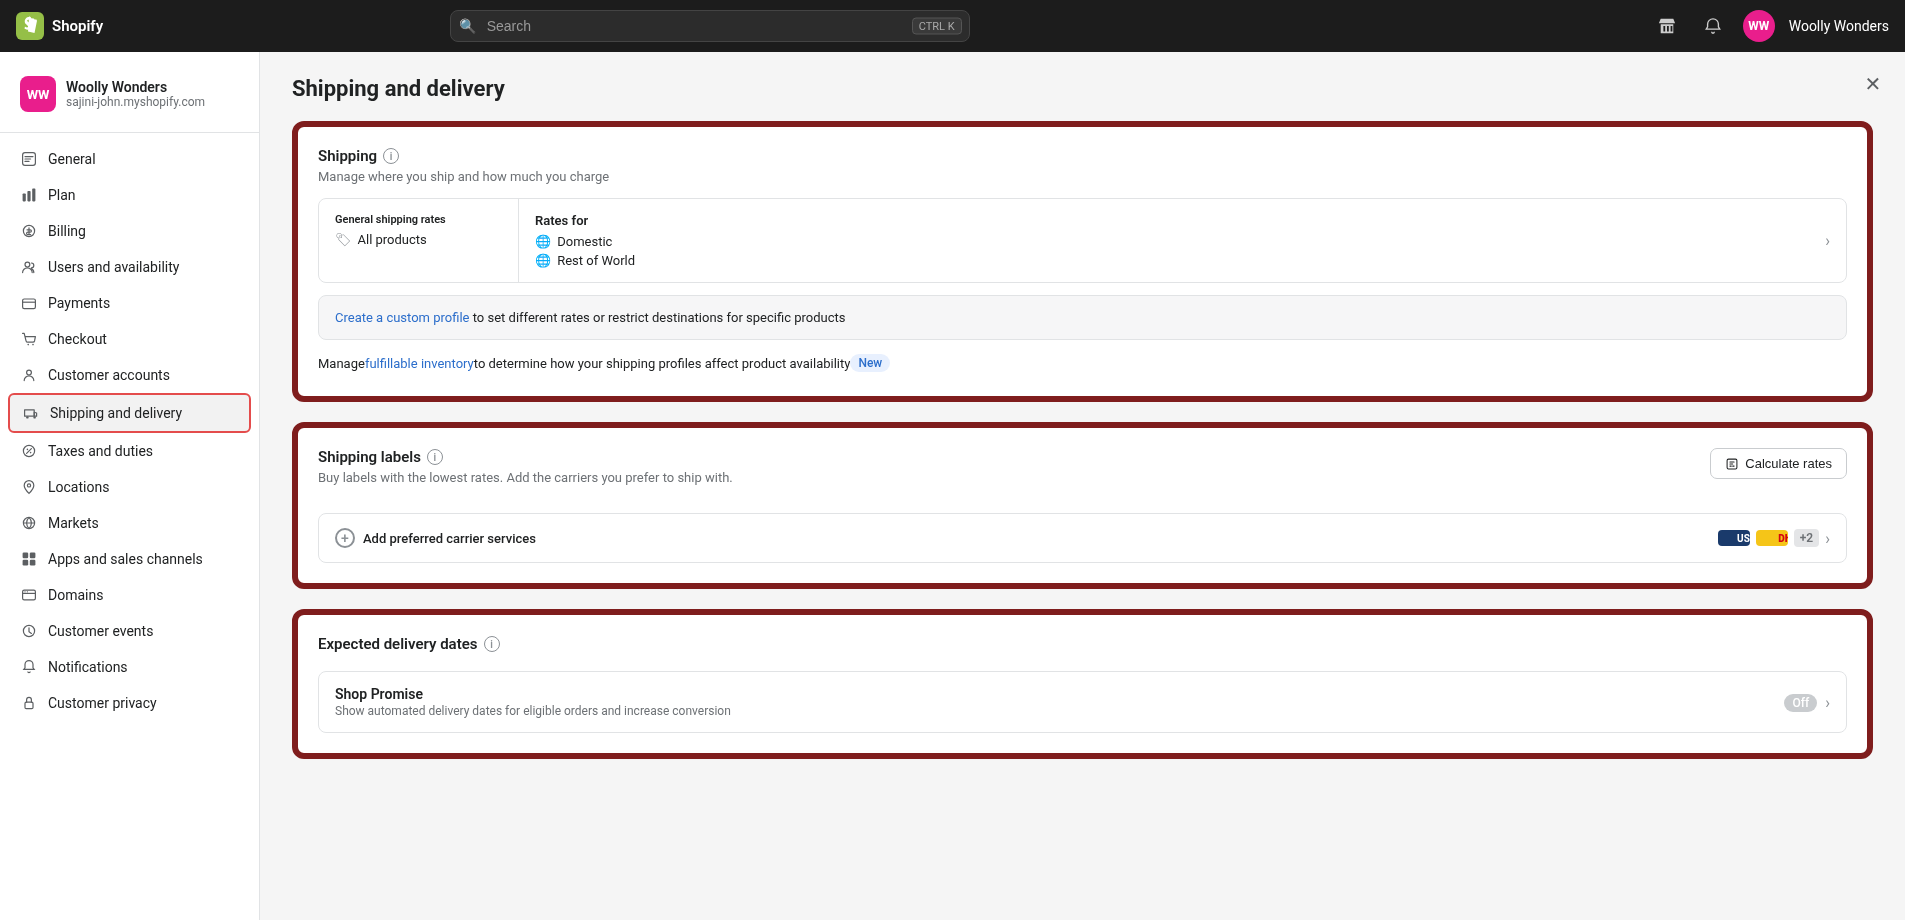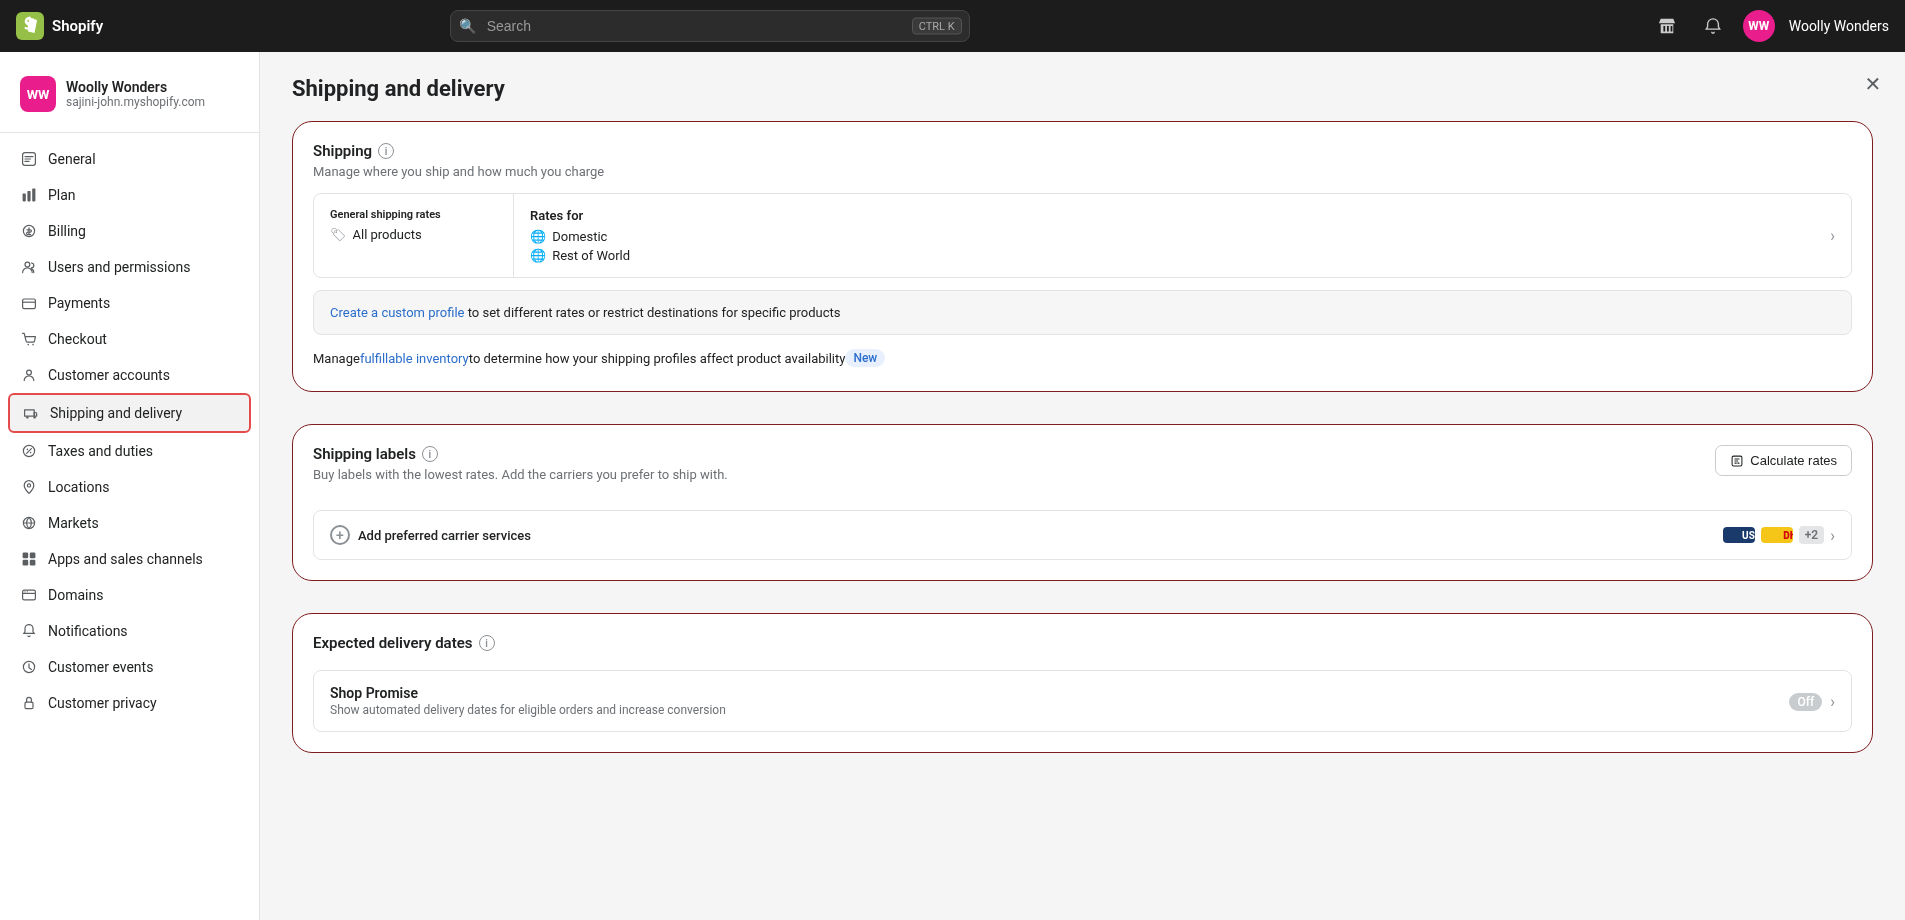--- a/index.html
+++ b/index.html
@@ -225,23 +225,23 @@
     .page-title {
       font-size: 22px;
       font-weight: 700;
       color: #202223;
       margin-bottom: 20px;
     }
 
     
     .card {
       background: #fff;
-      border: 1px solid #7f1d1d;
-      border-radius: 20px;
-      margin-bottom: 32px;
+      border: 6px solid #7f1d1d;
+      border-radius: 12px;
+      margin-bottom: 20px;
       overflow: hidden;
     }
     .card-section {
       padding: 20px;
     }
     .section-title {
       font-size: 15px;
       font-weight: 600;
       color: #202223;
       display: flex;
@@ -568,21 +568,21 @@
 
         <div class="sidebar-nav-item">
           <span class="nav-icon">
             <svg width="16" height="16" viewBox="0 0 20 20" fill="none">
                 <circle cx="8" cy="7" r="3" stroke="#5c5f62" stroke-width="1.5"></circle>
                 <path d="M2 17c0-3.31 2.69-6 6-6s6 2.69 6 6" stroke="#5c5f62" stroke-width="1.5" stroke-linecap="round"></path>
                 <path d="M13 5c1.66 0 3 1.34 3 3s-1.34 3-3 3" stroke="#5c5f62" stroke-width="1.5" stroke-linecap="round"></path>
                 <path d="M16 17c0-2.21-1.34-4.12-3.27-5" stroke="#5c5f62" stroke-width="1.5" stroke-linecap="round"></path>
               </svg>
           </span>
-          <span class="nav-label">Users and permissions</span>
+          <span class="nav-label">Users and availability</span>
         </div>
 
         <div class="sidebar-nav-item">
           <span class="nav-icon">
             <svg width="16" height="16" viewBox="0 0 20 20" fill="none">
                 <rect x="2" y="5" width="16" height="12" rx="2" stroke="#5c5f62" stroke-width="1.5"></rect>
                 <path d="M2 9h16" stroke="#5c5f62" stroke-width="1.5"></path>
               </svg>
           </span>
           <span class="nav-label">Payments</span>
@@ -674,35 +674,35 @@
                 <circle cx="5" cy="6" r="0.8" fill="#5c5f62"></circle>
                 <circle cx="8" cy="6" r="0.8" fill="#5c5f62"></circle>
               </svg>
           </span>
           <span class="nav-label">Domains</span>
         </div>
 
         <div class="sidebar-nav-item">
           <span class="nav-icon">
             <svg width="16" height="16" viewBox="0 0 20 20" fill="none">
+                <circle cx="10" cy="10" r="7" stroke="#5c5f62" stroke-width="1.5"></circle>
+                <path d="M10 6v5l3 2" stroke="#5c5f62" stroke-width="1.5" stroke-linecap="round"></path>
+              </svg>
+          </span>
+          <span class="nav-label">Customer events</span>
+        </div>
+
+        <div class="sidebar-nav-item">
+          <span class="nav-icon">
+            <svg width="16" height="16" viewBox="0 0 20 20" fill="none">
                 <path d="M10 2a5 5 0 00-5 5v4l-1.5 2h13L15 11V7a5 5 0 00-5-5z" stroke="#5c5f62" stroke-width="1.5"></path>
                 <path d="M8.5 15.5a1.5 1.5 0 003 0" stroke="#5c5f62" stroke-width="1.5"></path>
               </svg>
           </span>
           <span class="nav-label">Notifications</span>
-        </div>
-
-        <div class="sidebar-nav-item">
-          <span class="nav-icon">
-            <svg width="16" height="16" viewBox="0 0 20 20" fill="none">
-                <circle cx="10" cy="10" r="7" stroke="#5c5f62" stroke-width="1.5"></circle>
-                <path d="M10 6v5l3 2" stroke="#5c5f62" stroke-width="1.5" stroke-linecap="round"></path>
-              </svg>
-          </span>
-          <span class="nav-label">Customer events</span>
         </div>
 
 
 
         <div class="sidebar-nav-item">
           <span class="nav-icon">
             <svg width="16" height="16" viewBox="0 0 20 20" fill="none">
                 <rect x="5" y="9" width="10" height="8" rx="1.5" stroke="#5c5f62" stroke-width="1.5"></rect>
                 <path d="M7 9V6a3 3 0 016 0v3" stroke="#5c5f62" stroke-width="1.5" stroke-linecap="round"></path>
               </svg>

